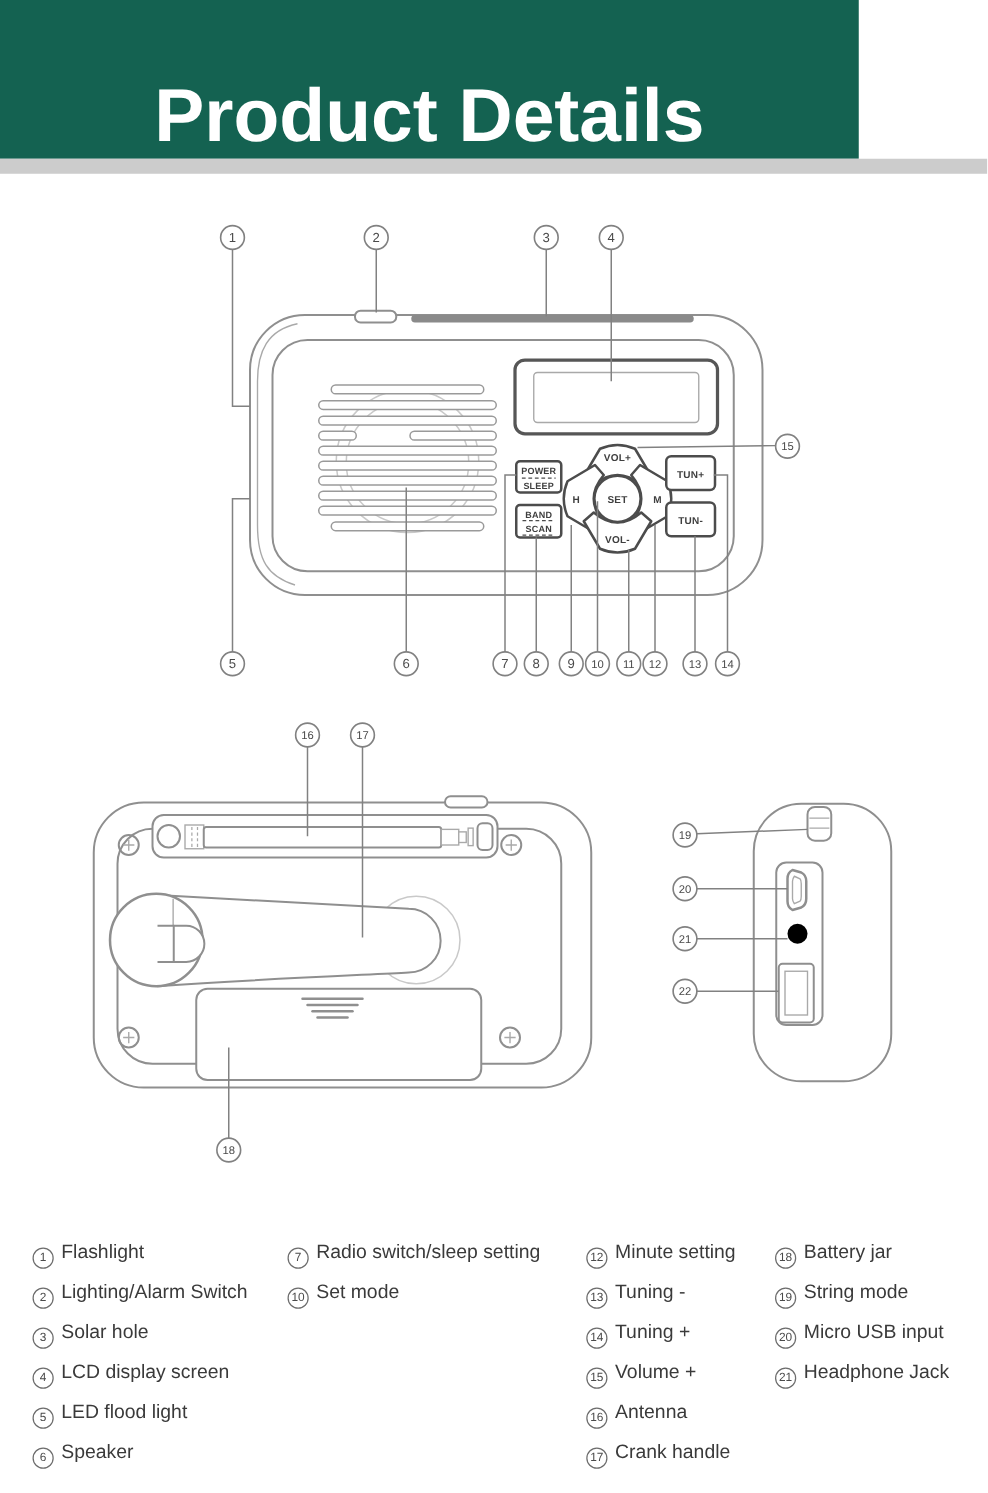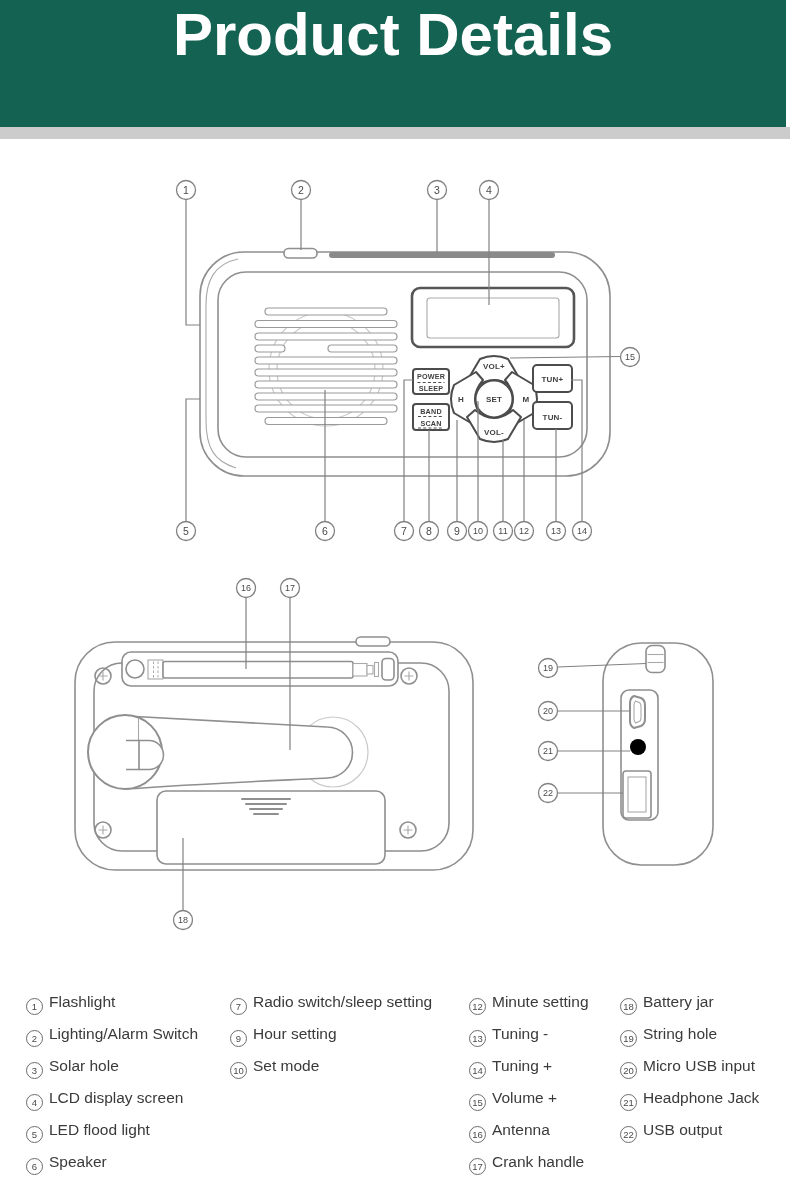--- a/index.html
+++ b/index.html
@@ -5,22 +5,22 @@
   :root{
     --header-green:#146251;
     --divider-gray:#cccccc;
     --ln:#8f8f8f;
     --text-dark:#3a3a3a;
   }
   *{margin:0;padding:0;box-sizing:border-box}
   html,body{background:#fff}
   .page{position:relative;width:790px;height:1194px;background:#fff;overflow:hidden;
         font-family:"Liberation Sans", sans-serif;}
-  .header{position:absolute;left:0;top:0;width:786px;height:127px;
-          background:var(--header-green);display:flex;align-items:flex-start;justify-content:center;}
+  .header{position:absolute;left:0;top:0;width:687px;height:127px;
+          background:var(--header-green);display:flex;align-items:flex-end;justify-content:center;}
   .header h1{color:#ffffff;font-size:60px;font-weight:bold;letter-spacing:0px;}
   .divider{position:absolute;left:0;top:127px;width:790px;height:12px;background:var(--divider-gray);}
   svg.diagram{position:absolute;left:0;top:0;}
 
   
   .ol{fill:none;stroke:var(--ln);stroke-width:1.6;stroke-linecap:round;stroke-linejoin:round}
   .olw{fill:#fff;stroke:var(--ln);stroke-width:1.6;stroke-linejoin:round}
   .ol2{fill:#fff;stroke:var(--ln);stroke-width:2;stroke-linejoin:round}
   .thin{fill:none;stroke:#a9a9a9;stroke-width:1.1}
   .thinw{fill:#fff;stroke:#a9a9a9;stroke-width:1.1}
@@ -322,34 +322,32 @@
     <div class="li"><span class="cnum">1</span><span class="llabel">Flashlight</span></div>
     <div class="li"><span class="cnum">2</span><span class="llabel">Lighting/Alarm Switch</span></div>
     <div class="li"><span class="cnum">3</span><span class="llabel">Solar hole</span></div>
     <div class="li"><span class="cnum">4</span><span class="llabel">LCD display screen</span></div>
     <div class="li"><span class="cnum">5</span><span class="llabel">LED flood light</span></div>
     <div class="li"><span class="cnum">6</span><span class="llabel">Speaker</span></div>
   </div>
 
   <div class="legend-col col2">
     <div class="li"><span class="cnum">7</span><span class="llabel">Radio switch/sleep setting</span></div>
-    <div class="li"><span class="cnum">9</span><span class="llabel">Hour setting</span></div>
     <div class="li"><span class="cnum">10</span><span class="llabel">Set mode</span></div>
   </div>
 
   <div class="legend-col col3">
     <div class="li"><span class="cnum">12</span><span class="llabel">Minute setting</span></div>
     <div class="li"><span class="cnum">13</span><span class="llabel">Tuning -</span></div>
     <div class="li"><span class="cnum">14</span><span class="llabel">Tuning +</span></div>
     <div class="li"><span class="cnum">15</span><span class="llabel">Volume +</span></div>
     <div class="li"><span class="cnum">16</span><span class="llabel">Antenna</span></div>
     <div class="li"><span class="cnum">17</span><span class="llabel">Crank handle</span></div>
   </div>
 
   <div class="legend-col col4">
     <div class="li"><span class="cnum">18</span><span class="llabel">Battery jar</span></div>
-    <div class="li"><span class="cnum">19</span><span class="llabel">String hole</span></div>
+    <div class="li"><span class="cnum">19</span><span class="llabel">String mode</span></div>
     <div class="li"><span class="cnum">20</span><span class="llabel">Micro USB input</span></div>
     <div class="li"><span class="cnum">21</span><span class="llabel">Headphone Jack</span></div>
-    <div class="li"><span class="cnum">22</span><span class="llabel">USB output</span></div>
   </div>
 
 </div>
 
 </body></html>

